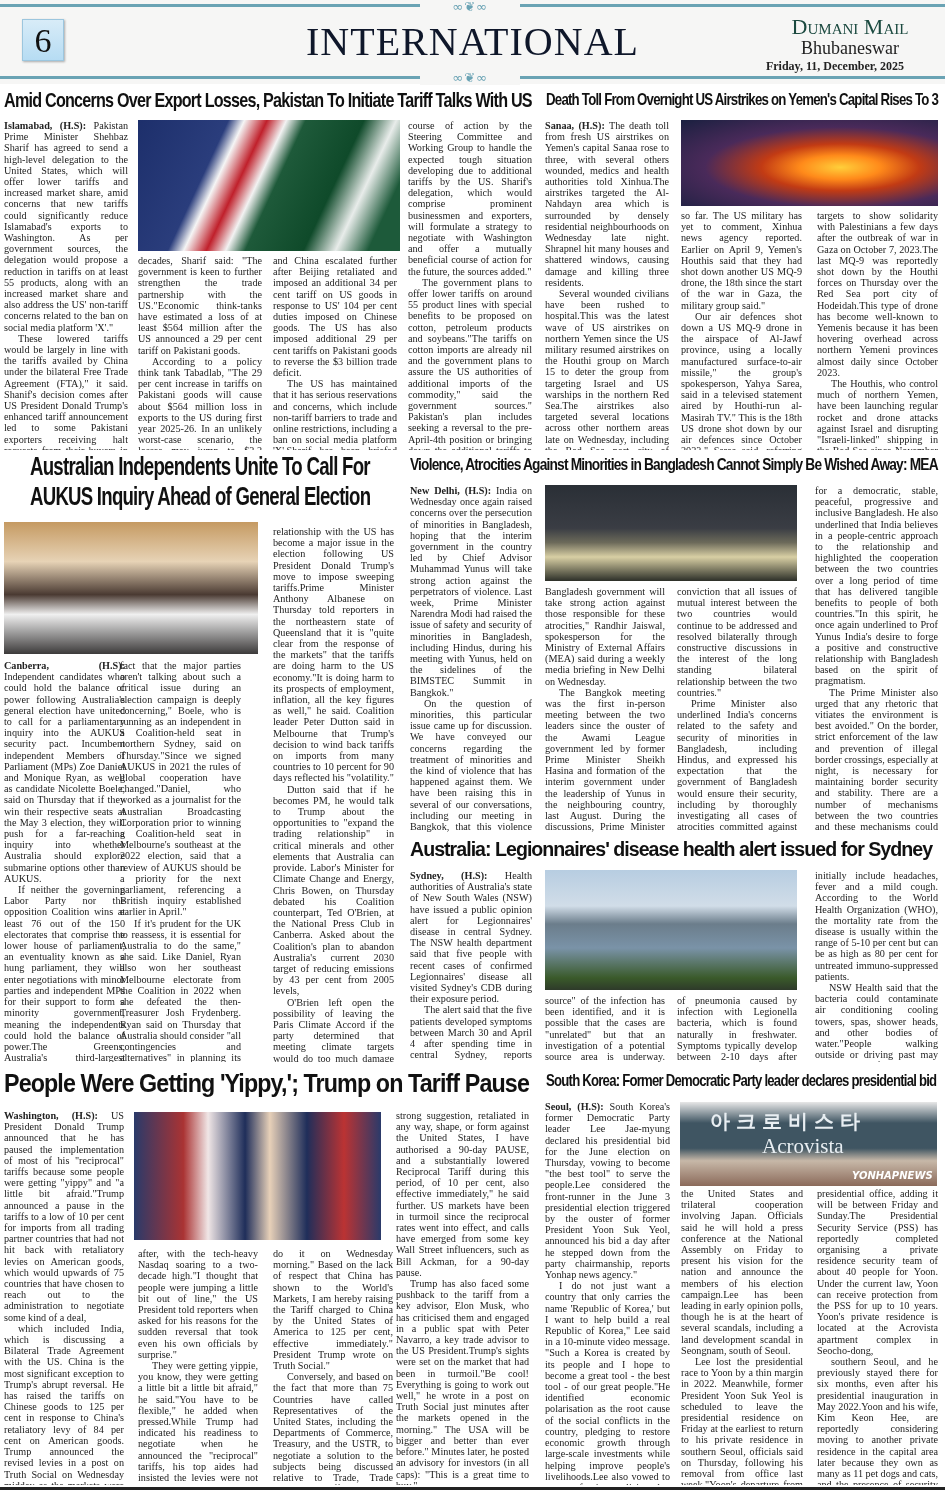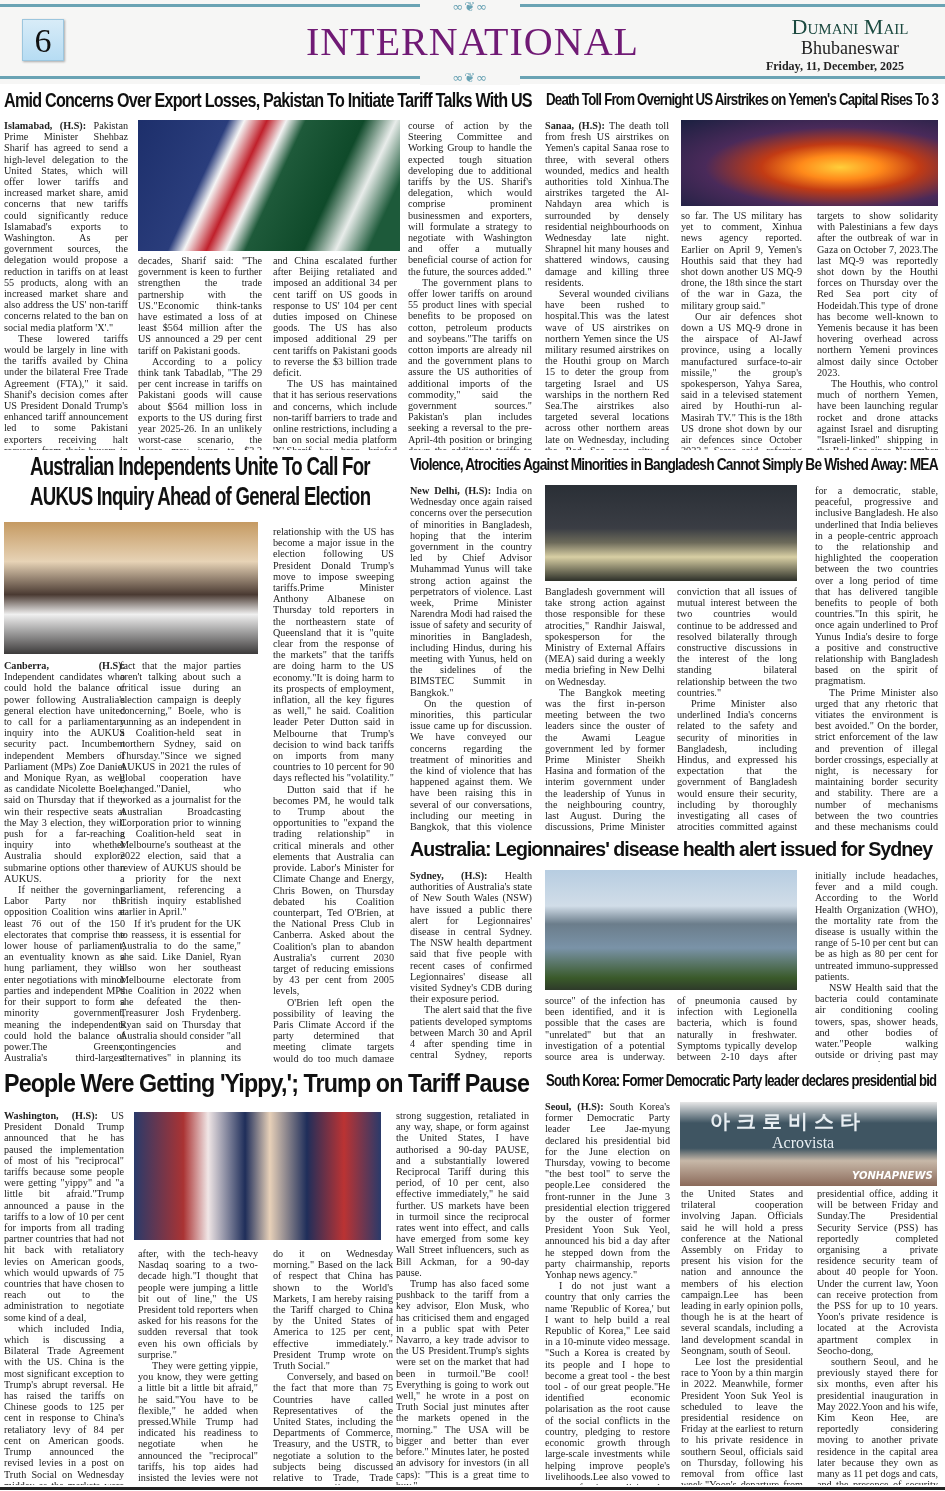--- a/index.html
+++ b/index.html
@@ -8,21 +8,21 @@
 
   
   .masthead { position: absolute; left: 0; top: 0; width: 945px; height: 84px; background: #f6f6f5; }
   .rule { position: absolute; left: 0; width: 945px; height: 3px; border-top: 2px solid #6aa3b4; border-bottom: 1px solid #6aa3b4; }
   .rule.top { top: 4px; }
   .rule.bottom { top: 76px; }
   .ornament { position: absolute; left: 420px; width: 100px; height: 14px; text-align: center; color: #6aa3b4; font-size: 13px; line-height: 14px; background: #f6f6f5; font-family: "DejaVu Sans", sans-serif; letter-spacing: 1px; }
   .ornament.top { top: 0; }
   .ornament.bottom { top: 71px; }
   .page-num { position: absolute; left: 22px; top: 19px; width: 42px; height: 42px; background: linear-gradient(#d8ecf8, #b6dcf3); border: 1px solid #9cc6de; box-shadow: 1px 1px 2px #aaa; font-size: 34px; text-align: center; line-height: 42px; color: #111; }
-  .section-title { position: absolute; left: 0; width: 945px; top: 18px; text-align: center; font-size: 40px; color: #701a75; letter-spacing: 1px; }
+  .section-title { position: absolute; left: 0; width: 945px; top: 18px; text-align: center; font-size: 40px; color: #0f172a; letter-spacing: 1px; }
   .paper-name { position: absolute; left: 760px; top: 14px; width: 180px; text-align: center; color: #1c4a40; font-size: 22px; font-variant: small-caps; }
   .paper-city { position: absolute; left: 760px; top: 38px; width: 180px; text-align: center; font-size: 18px; color: #222; }
   .paper-date { position: absolute; left: 740px; top: 59px; width: 190px; text-align: center; font-size: 12px; font-weight: bold; color: #222; }
 
   
   .headline { position: absolute; font-family: "Liberation Sans Narrow", "Liberation Sans", sans-serif; font-weight: bold; color: #111; white-space: nowrap; transform-origin: left top; letter-spacing: -1px; }
   .col { position: absolute; font-size: 10.2px; line-height: 11.2px; text-align: justify; color: #222; overflow: hidden; }
   .col p { text-indent: 14px; }
   .col p.first { text-indent: 0; }
   .dateline { font-weight: bold; }
@@ -128,21 +128,21 @@
   </div>
   <div class="col" style="left:815px;top:485px;width:123px;height:348px;">
     <p class="first">for a democratic, stable, peaceful, progressive and inclusive Bangladesh. He also underlined that India believes in a people-centric approach to the relationship and highlighted the cooperation between the two countries over a long period of time that has delivered tangible benefits to people of both countries."In this spirit, he once again underlined to Prof Yunus India's desire to forge a positive and constructive relationship with Bangladesh based on the spirit of pragmatism.</p>
     <p>The Prime Minister also urged that any rhetoric that vitiates the environment is best avoided." On the border, strict enforcement of the law and prevention of illegal border crossings, especially at night, is necessary for maintaining border security and stability. There are a number of mechanisms between the two countries and these mechanisms could meet as appropriate to review and take forward our ties," remarked Foreign Secretary Misri.</p>
   </div>
 </section>
 
 <section>
   <div class="headline" style="left: 410px; top: 838px; font-size: 20px; transform: scaleX(0.979362);">Australia: Legionnaires' disease health alert issued for Sydney</div>
   <div class="col" style="left:410px;top:870px;width:122px;height:192px;">
-    <p class="first"><span class="dateline">Sydney, (H.S):</span> <span>Health authorities of Australia's state of New South Wales (NSW) have issued a public there alert for Legionnaires' disease in central Sydney. The NSW health department said that five people with recent cases of confirmed Legionnaires' disease all visited Sydney's CDB during their exposure period.</span></p>
+    <p class="first"><span class="dateline">Sydney, (H.S):</span> <span>Health authorities of Australia's state of New South Wales (NSW) have issued a public opinion alert for Legionnaires' disease in central Sydney. The NSW health department said that five people with recent cases of confirmed Legionnaires' disease all visited Sydney's CDB during their exposure period.</span></p>
     <p>The alert said that the five patients developed symptoms between March 30 and April 4 after spending time in central Sydney, reports Xinhua news agency.It said that "no single</p>
   </div>
   <div class="photo ph-syd" style="left:545px;top:870px;width:252px;height:120px;"></div>
   <div class="col" style="left:545px;top:995px;width:120px;height:67px;">
     <p class="first">source" of the infection has been identified, and it is possible that the cases are "unrelated" but that an investigation of a potential source area is underway. Legionnaires' disease is a form</p>
   </div>
   <div class="col" style="left:677px;top:995px;width:120px;height:67px;">
     <p class="first">of pneumonia caused by infection with Legionella bacteria, which is found naturally in freshwater. Symptoms typically develop between 2-10 days after exposure and can</p>
   </div>
   <div class="col" style="left:815px;top:870px;width:123px;height:192px;">
@@ -173,21 +173,21 @@
 </section>
 
 <section>
   <div class="headline" style="left: 546px; top: 1071px; font-size: 17px; transform: scaleX(0.77381);">South Korea: Former Democratic Party leader declares presidential bid</div>
   <div class="col" style="left:545px;top:1101px;width:125px;height:384px;">
     <p class="first"><span class="dateline">Seoul, (H.S):</span> <span>South Korea's former Democratic Party leader Lee Jae-myung declared his presidential bid for the June election on Thursday, vowing to become "the best tool" to serve the people.Lee considered the front-runner in the June 3 presidential election triggered by the ouster of former President Yoon Suk Yeol, announced his bid a day after he stepped down from the party chairmanship, reports Yonhap news agency."</span></p>
     <p>I do not just want a country that only carries the name 'Republic of Korea,' but I want to help build a real Republic of Korea," Lee said in a 10-minute video message. "Such a Korea is created by its people and I hope to become a great tool - the best tool - of our great people."He identified economic polarisation as the root cause of the social conflicts in the country, pledging to restore economic growth through large-scale investments while helping improve people's livelihoods.Lee also vowed to pursue foreign policies that prioritise national interests, stressing the importance of the alliance between South Korea and</p>
   </div>
   <div class="photo ph-korea" style="left:680px;top:1102px;width:257px;height:84px;padding-left:24px;">
     <div class="photo-cap" style="left:30px;top:6px;font-size:20px;letter-spacing:6px;color:#e8eef2;">아크로비스타</div>
-    <div class="photo-cap" style="left:92px;top:32px;font-size:16px;font-family:'Liberation Serif',serif;font-weight:normal;color:#e8eef2;">Acrovista</div>
+    <div class="photo-cap" style="left:82px;top:32px;font-size:21px;font-family:'Liberation Serif',serif;font-weight:normal;color:#e8eef2;">Acrovista</div>
     <div class="photo-cap" style="left:172px;top:68px;font-style:italic;">YONHAPNEWS</div>
   </div>
   <div class="col" style="left:681px;top:1188px;width:122px;height:297px;">
     <p class="first">the United States and trilateral cooperation involving Japan. Officials said he will hold a press conference at the National Assembly on Friday to present his vision for the nation and announce the members of his election campaign.Lee has been leading in early opinion polls, though he is at the heart of several scandals, including a land development scandal in Seongnam, south of Seoul.</p>
     <p>Lee lost the presidential race to Yoon by a thin margin in 2022. Meanwhile, former President Yoon Suk Yeol is scheduled to leave the presidential residence on Friday at the earliest to return to his private residence in southern Seoul, officials said on Thursday, following his removal from office last week."Yoon's departure from the presidential residence is expected within this week," said an official at the</p>
   </div>
   <div class="col" style="left:817px;top:1188px;width:121px;height:297px;">
     <p class="first">presidential office, adding it will be between Friday and Sunday.The Presidential Security Service (PSS) has reportedly completed organising a private residence security team of about 40 people for Yoon. Under the current law, Yoon can receive protection from the PSS for up to 10 years. Yoon's private residence is located at the Acrovista apartment complex in Seocho-dong,</p>
     <p>southern Seoul, and he previously stayed there for six months, even after his presidential inauguration in May 2022.Yoon and his wife, Kim Keon Hee, are reportedly considering moving to another private residence in the capital area later because they own as many as 11 pet dogs and cats, and the presence of security guards may cause some inconveniences for neighbours.</p>
   </div>

